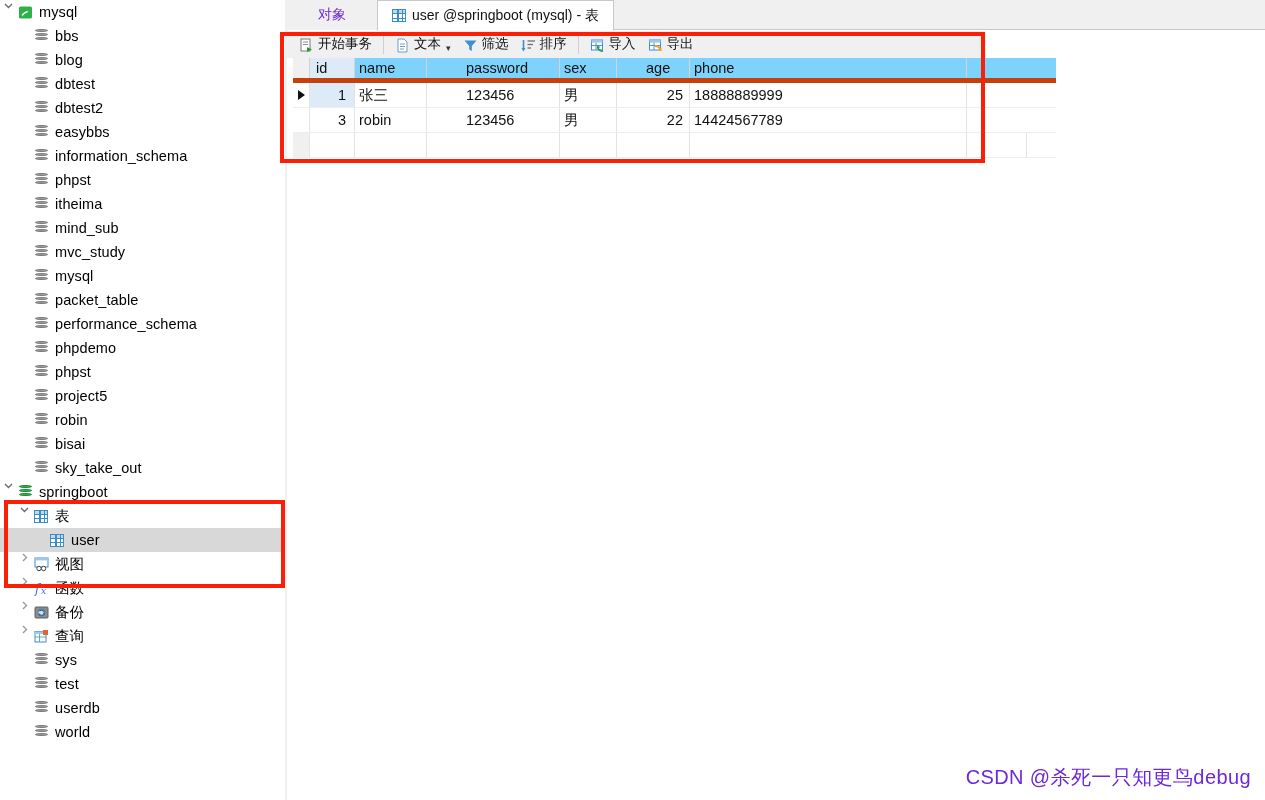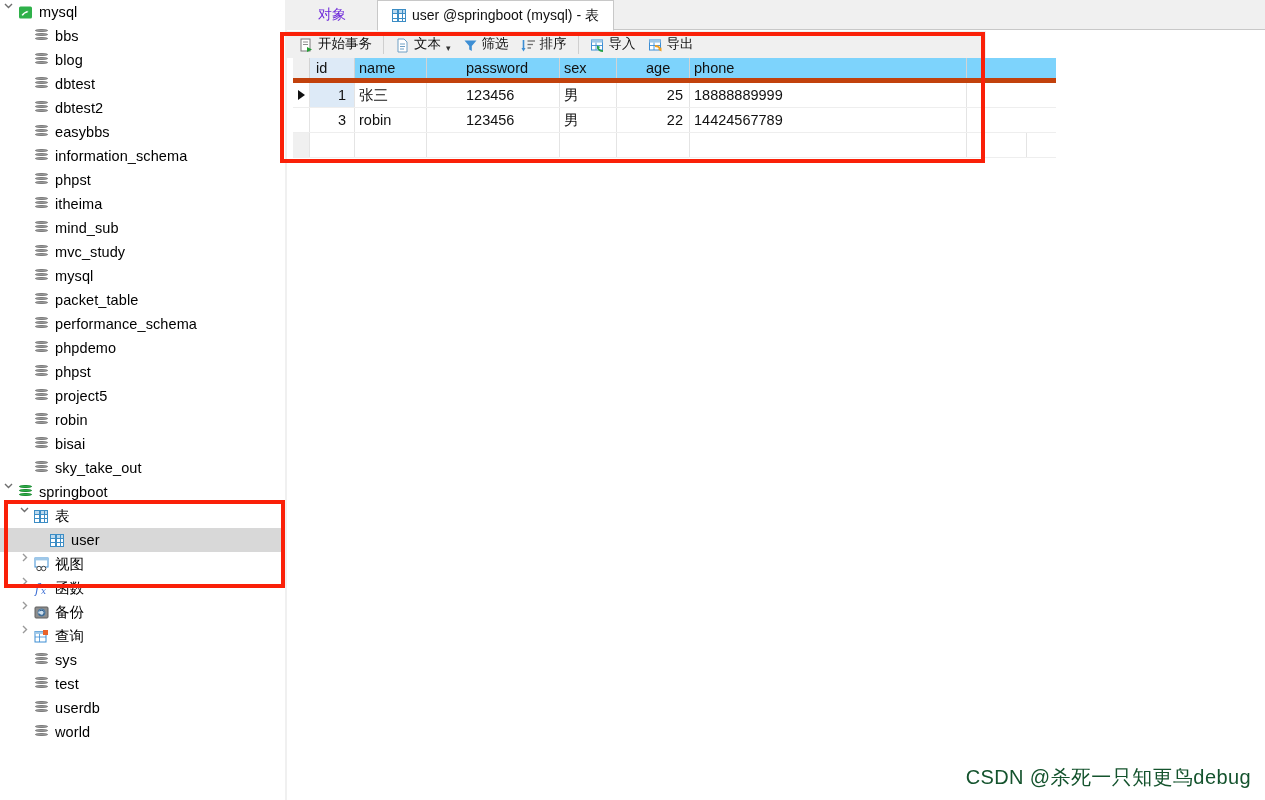--- a/index.html
+++ b/index.html
@@ -113,21 +113,21 @@
   .grow.empty { height:25px; background:#fff; border-bottom:1px solid #eeeeee; }
   .grow.empty .gcell { border-right:1px solid #e4e4e4; }
 
   
   .redbox { position:absolute; border:4px solid #fa2008; pointer-events:none; }
   #redbox-grid { left:280px; top:32px; width:705px; height:131px; }
   #redbox-tree { left:4px; top:500px; width:281px; height:88px; }
 
   
   #watermark {
-    position:absolute; right:14px; bottom:9px; font-size:20px; color:#14532d;
+    position:absolute; right:14px; bottom:9px; font-size:20px; color:#6d28d9;
     letter-spacing:.4px; white-space:nowrap;
   }
 </style>
 </head>
 <body>
 
 <div id="app">
 
   <div id="sidebar">
     <div id="tree-root">

